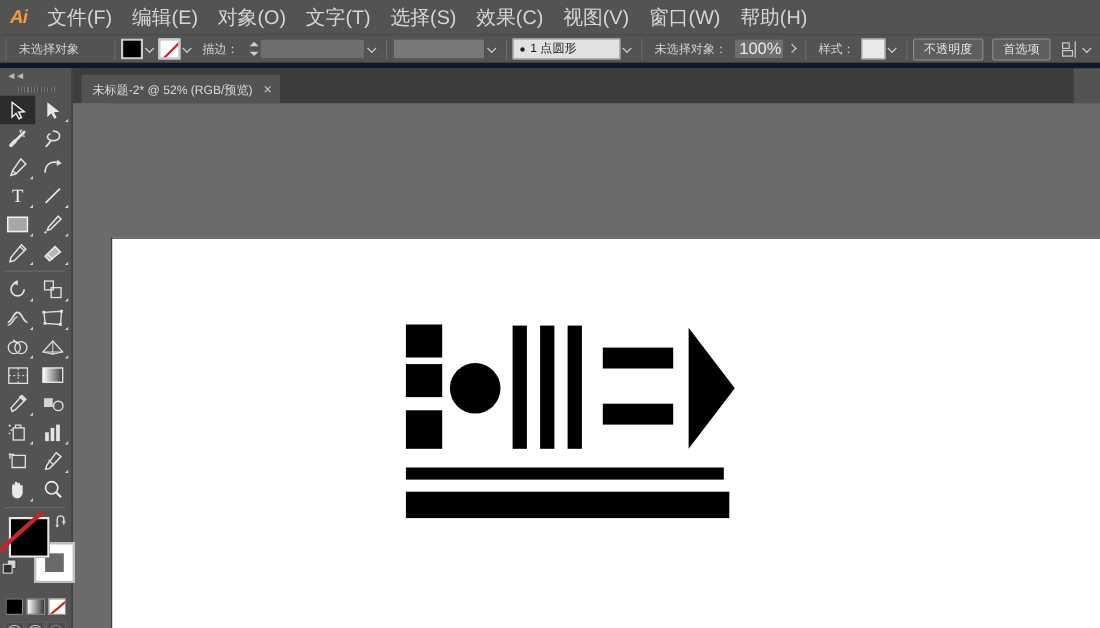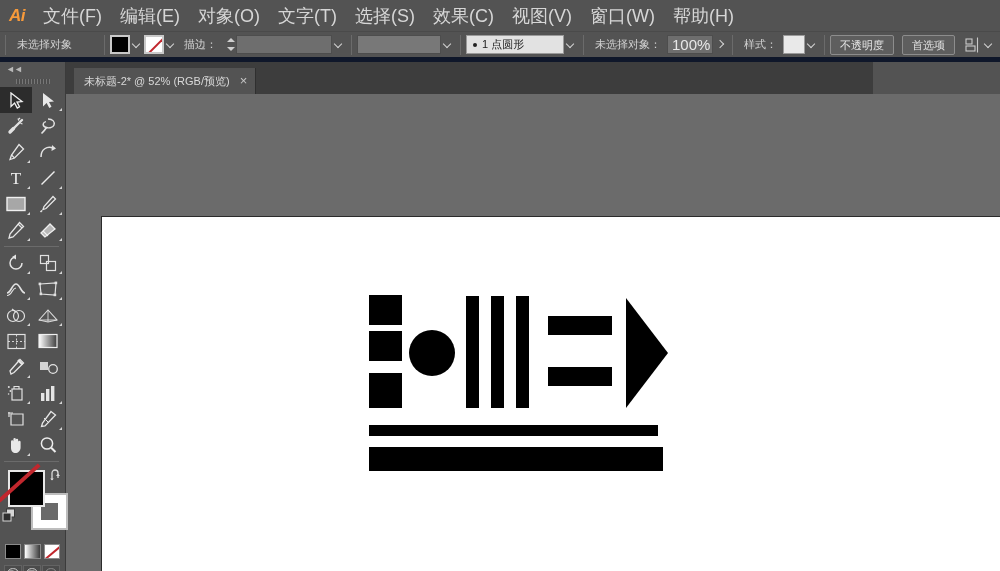--- a/index.html
+++ b/index.html
@@ -131,21 +131,21 @@
   }
   .btn {
     height: 20px; padding: 0 9px;
     background: #5e5e5e; border: 1px solid #8d8d8d; border-radius: 2px;
     color: #e4e4e4; font-size: 11px; line-height: 18px;
     white-space: nowrap; cursor: default;
   }
 
   
   .tabbar {
-    position: absolute; left: 0; top: 62px; width: 873px; height: 32px;
+    position: absolute; left: 0; top: 62px; width: 976px; height: 32px;
     background: #3d3d3d;
     display: flex; align-items: flex-end;
   }
   .tabbar-gutter { width: 66px; height: 32px; background: #535353; }
   .tab-strip-edge { width: 8px; height: 32px; background: #3d3d3d; }
   .tab {
     height: 26px; background: #535353;
     display: flex; align-items: center;
     padding: 0 8px 0 10px;
     font-size: 11px; color: #d9d9d9;

